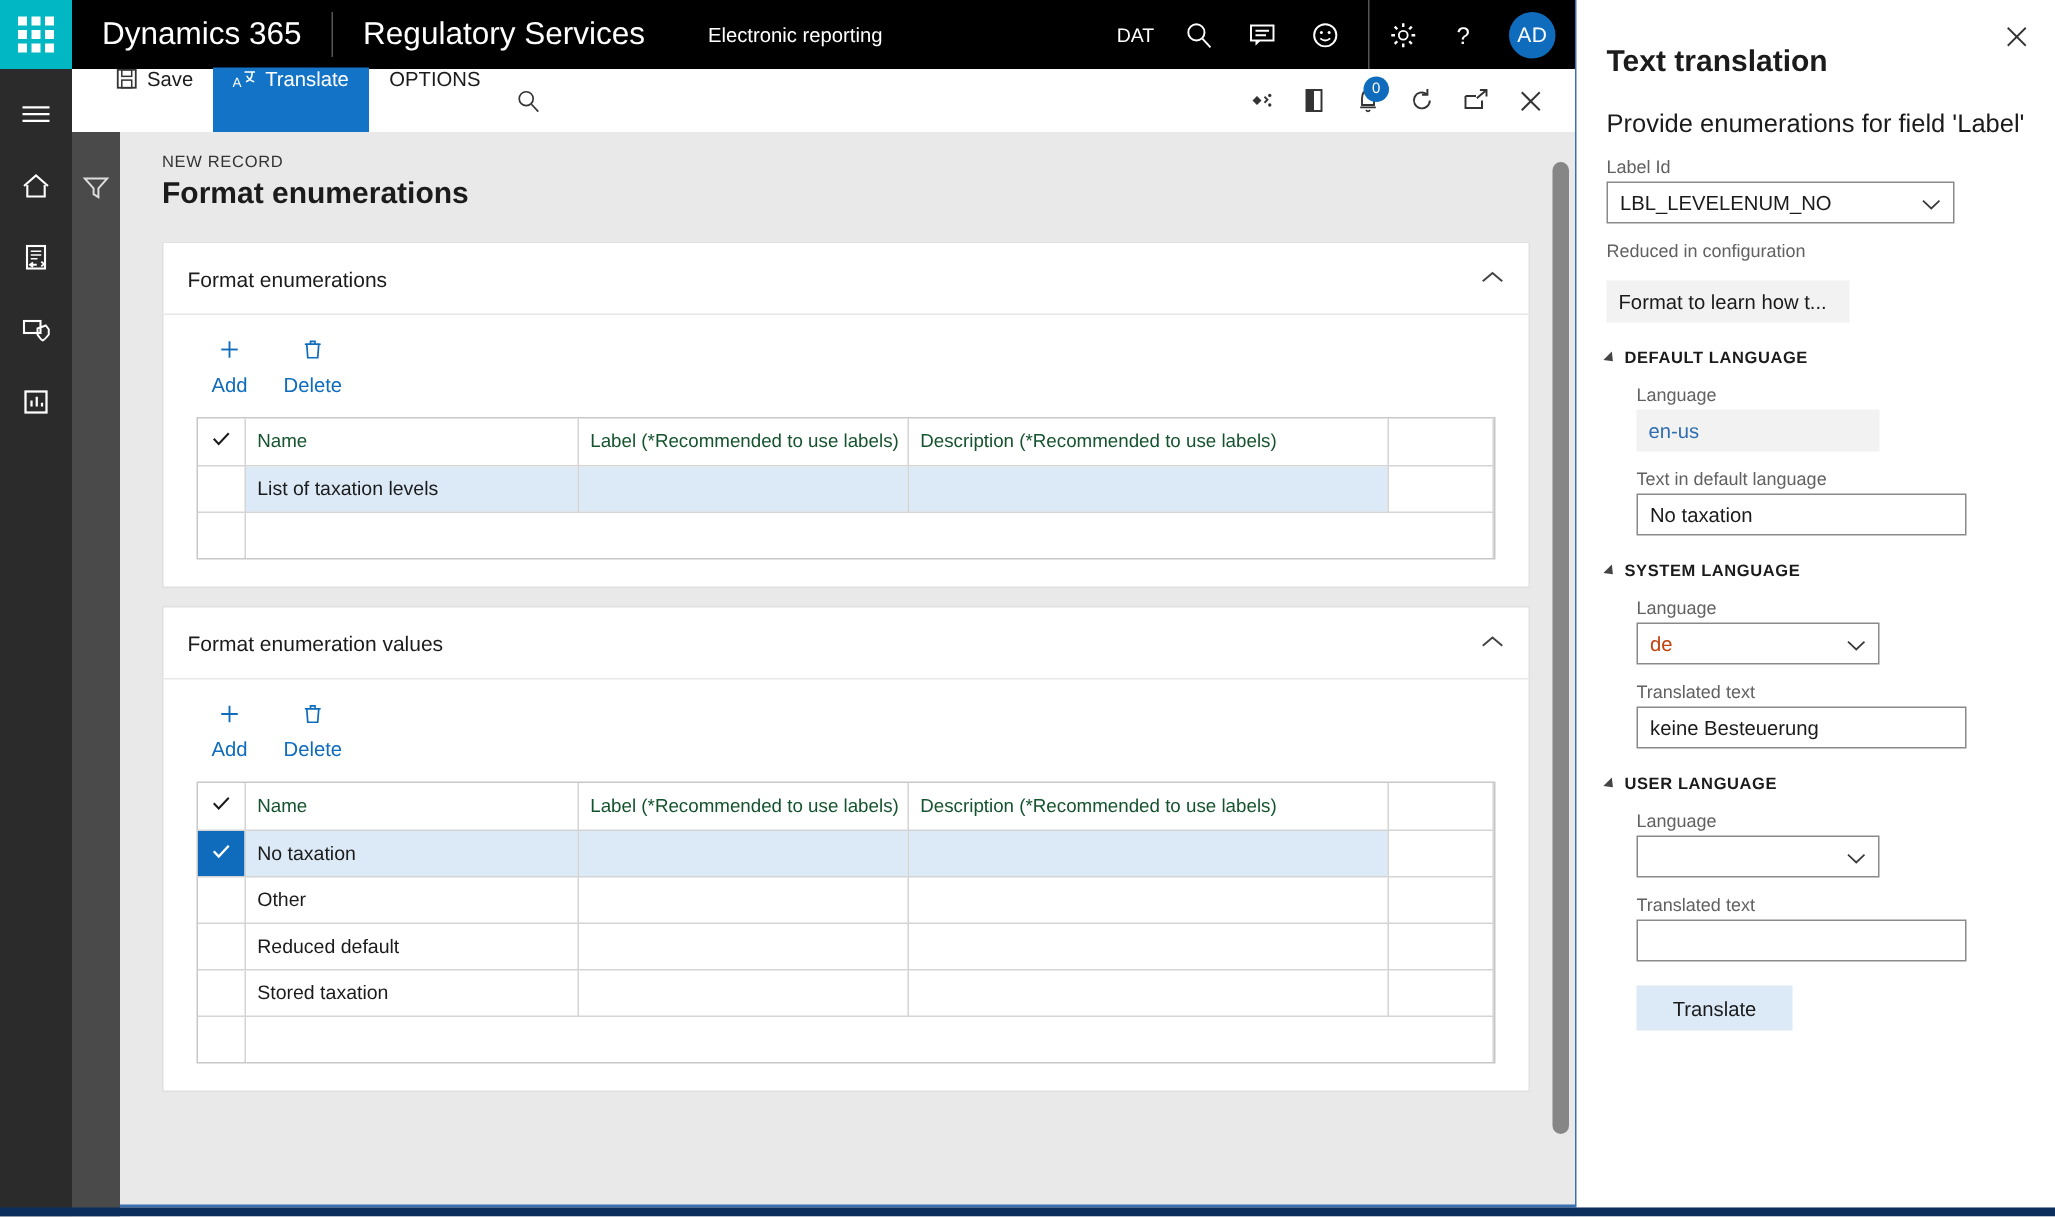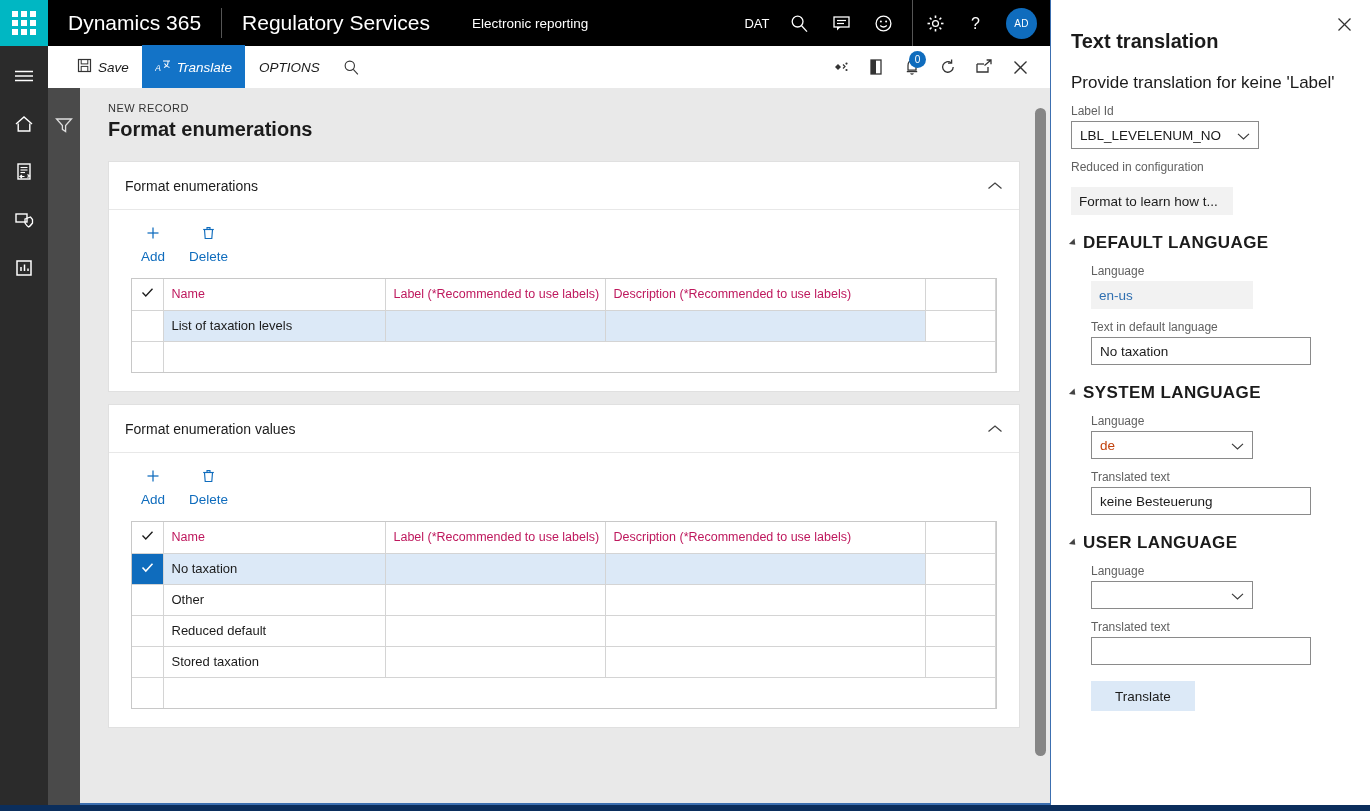--- a/index.html
+++ b/index.html
@@ -32,21 +32,21 @@
   .page-ctx { color:#fff; font-size:13.5px; padding:0 22px; white-space:nowrap; }
   .topnav-right { margin-left:auto; display:flex; align-items:center; height:46px; padding-right:8px; }
   .tn-item {
     color:#fff; font-size:13px; height:46px; min-width:42px;
     display:flex; align-items:center; justify-content:center; cursor:pointer;
   }
   .tn-item.div { border-left:1px solid #555; margin-left:8px; padding-left:4px; }
   .tn-icon svg { display:block; }
   .avatar {
     width:31px; height:31px; border-radius:50%; background:#0f6cbd; color:#fff;
-    font-size:10px; display:flex; align-items:center; justify-content:center;
+    font-size:14px; display:flex; align-items:center; justify-content:center;
     margin:0 5px 0 10px; cursor:pointer; letter-spacing:.3px;
   }
 
   
   .rail {
     position:absolute; left:0; top:46px; width:48px; height:765px;
     background:#2b2b2b; display:flex; flex-direction:column; align-items:center;
     padding-top:10px;
   }
   .rail-btn {
@@ -61,22 +61,22 @@
     background:#4a4a4a; display:flex; justify-content:center; padding-top:28px;
   }
   .filterstrip .fi { cursor:pointer; }
 
   
   .actionpane {
     position:absolute; left:48px; top:46px; width:1002px; height:42px;
     background:#ffffff; display:flex; align-items:center; padding-left:16px;
   }
   .ap-btn {
-    display:flex; align-items:center; gap:6px; height:44px; padding:0 13px;
-    font-size:13.5px; color:#1b1b1b; cursor:pointer; white-space:nowrap;font-style:italic;
+    display:flex; align-items:flex-start; gap:6px; height:44px; padding:0 13px;
+    font-size:13.5px; color:#1b1b1b; cursor:pointer; white-space:nowrap;
   }
   .ap-btn.active { background:#1373c7; color:#ffffff; }
   .ap-btn.plain { padding:0 14px; }
   .ap-right { margin-left:auto; display:flex; align-items:center; padding-right:12px; }
   .ap-ic {
     width:36px; height:42px; display:flex; align-items:center; justify-content:center;
     cursor:pointer; color:#333; position:relative;
   }
   .badge {
     position:absolute; top:5px; right:4px; background:#0f6cbd; color:#fff;
@@ -109,21 +109,21 @@
     padding:4px 10px; cursor:pointer; white-space:nowrap;flex-direction:column;
   }
 
   .gridwrap { margin:0 22px 18px 22px; border:1px solid #c8c8c8; }
   table.grid { width:100%; border-collapse:collapse; table-layout:fixed; }
   table.grid th, table.grid td {
     border-right:1px solid #d4d4d4; border-bottom:1px solid #d4d4d4;
     font-weight:normal; text-align:left; font-size:13px; color:#1b1b1b;
     height:31px; padding:0 8px; overflow:hidden; white-space:nowrap;
   }
-  table.grid th { color:#be185d; font-size:12.5px; }
+  table.grid th { color:#14532d; font-size:12.5px; }
   table.grid th.cbx, table.grid td.cbx {
     width:31px; padding:0; text-align:center; vertical-align:middle;
   }
   col.c-name { width:222px; }
   col.c-label { width:220px; }
   col.c-desc  { width:320px; }
   td.sel-row { background:#dce9f7; }
   td.cbx.checked { background:#0f6cbd; color:#fff; }
   .empty-fill { height:180px; }
   .empty-fill2 { height:20px; }
@@ -146,36 +146,36 @@
   }
   .panel-title { font-size:20px; font-weight:bold; color:#1b1b1b; margin-top:30px; }
   .panel-sub { font-size:17px; color:#1b1b1b; margin-top:20px; }
   .fld { margin-top:11px; }
   .fld-label { font-size:12px; color:#616161; margin-bottom:3px; }
   .sel, .txt {
     width:200px; height:28px; border:1px solid #8a8a8a; background:#fff;
     font-size:13.5px; color:#1b1b1b; padding:0 8px; display:flex; align-items:center;
     position:relative; cursor:pointer;
   }
-  .sel.wide { width:188px; }
+  .sel.wide { width:232px; }
   .txt { width:220px; cursor:text; }
   .txt.w220 { width:220px; }
   .sel .caret { position:absolute; right:8px; top:7px; color:#3a3a3a; }
   .ro {
     width:200px; height:28px; background:#f2f2f2; font-size:13.5px;
     display:flex; align-items:center; padding:0 8px; color:#1b1b1b;
   }
   .ro.link { color:#2f6fb0; width:162px; }
   .ro.cfg { width:162px;margin-top:13px; }
   .section { margin-top:18px; display:flex; align-items:center; gap:7px; cursor:pointer; }
   .section .tri {
     width:0; height:0; border-left:5px solid #444; border-top:4px solid transparent;
     border-bottom:4px solid transparent; transform:rotate(45deg);
   }
-  .section-t { font-size:17px; font-weight:bold; color:#1b1b1b; letter-spacing:.4px; }
+  .section-t { font-size:11px; font-weight:bold; color:#1b1b1b; letter-spacing:.4px; }
   .indent { padding-left:20px; }
   .pbtn {
     margin-top:16px; margin-left:20px; width:104px; height:30px; background:#dce9f7;
     color:#1b1b1b; font-size:13.5px; display:flex; align-items:center;
     justify-content:center; cursor:pointer; border:none;
   }
 
   .bottom-strip {
     position:absolute; left:0; bottom:0; width:1370px; height:6px; background:#0b2e5c;
   }
@@ -565,21 +565,21 @@
 
   <div class="panel">
     <div class="panel-close">
       <svg width="17" height="17" viewBox="0 0 17 17">
           <line x1="2.5" y1="2.5" x2="14.5" y2="14.5" stroke="#333" stroke-width="1.2"></line>
           <line x1="14.5" y1="2.5" x2="2.5" y2="14.5" stroke="#333" stroke-width="1.2"></line>
         </svg>
     </div>
 
     <div class="panel-title">Text translation</div>
-    <div class="panel-sub">Provide translation for keine 'Label'</div>
+    <div class="panel-sub">Provide enumerations for field 'Label'</div>
 
     <div class="fld">
       <div class="fld-label">Label Id</div>
       <div class="sel wide">
         <span>LBL_LEVELENUM_NO</span>
         <span class="caret">
           <svg width="13" height="9" viewBox="0 0 13 9">
               <path d="M1 1.8 L6.5 7 L12 1.8" stroke="#3a3a3a" stroke-width="1.15" fill="none"></path>
             </svg>
         </span>

